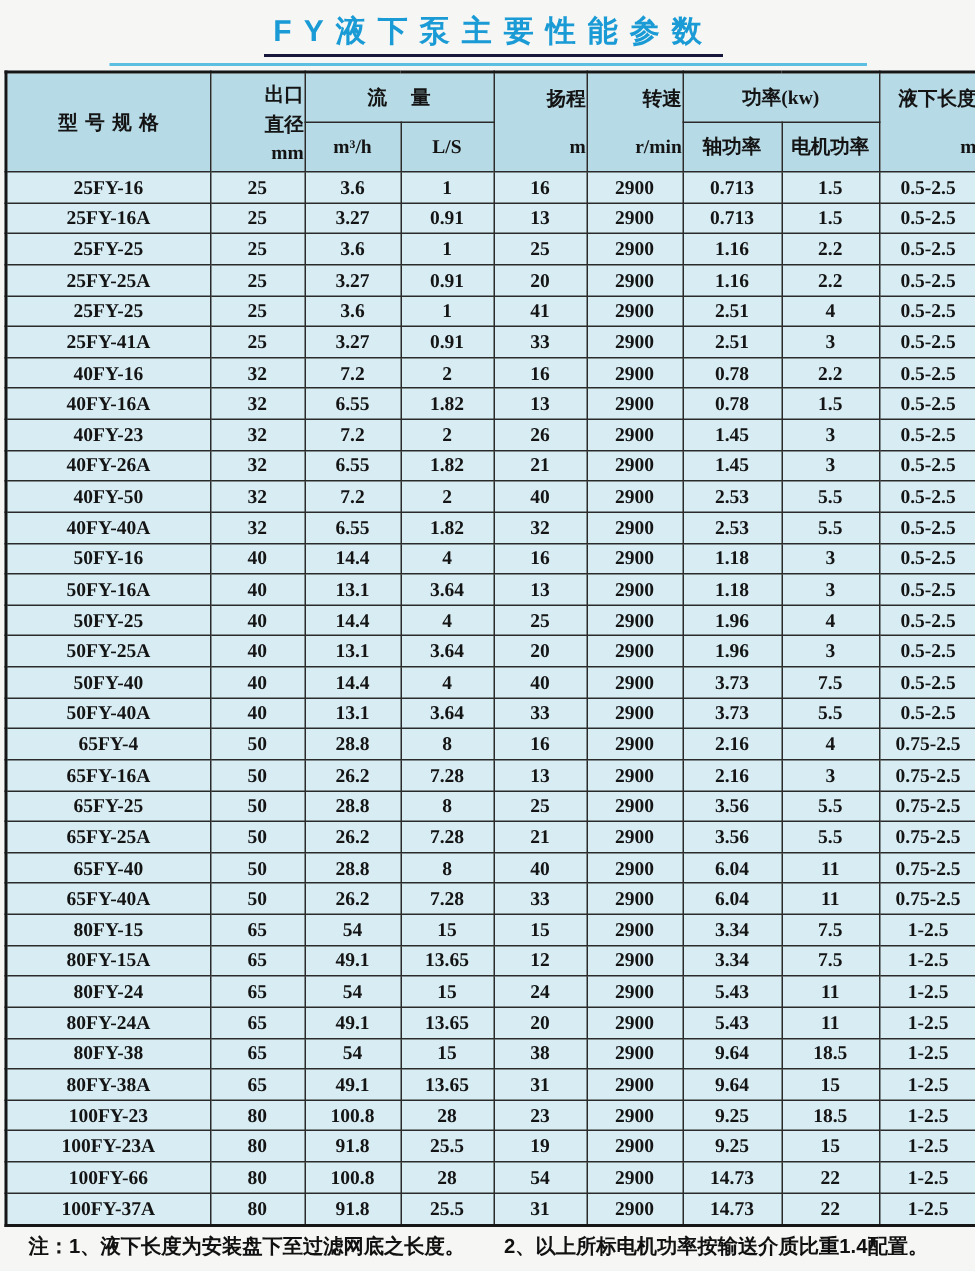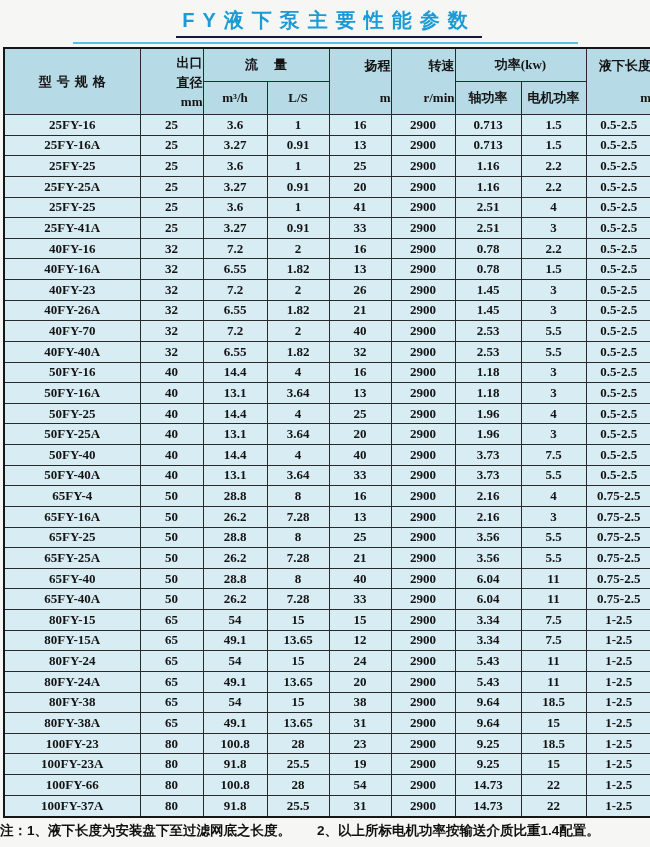--- a/index.html
+++ b/index.html
@@ -67,21 +67,21 @@
   .ls-wide { letter-spacing: 16px; margin-right: -16px; }
 
   td.model {
     text-align: left;
     padding-left: 13px;
   }
 
   
   .footnote {
     position: absolute;
-    left: 0; top: 822px;
+    left: 19px; top: 822px;
     font-size: 13.5px;
     font-weight: bold;
     color: #111;
     white-space: nowrap;
     font-family: "Liberation Sans", sans-serif;
   }
   .footnote .gap { display: inline-block; width: 26px; }
 </style>
 </head>
 <body>
@@ -254,21 +254,21 @@
           <td>32</td>
           <td>6.55</td>
           <td>1.82</td>
           <td>21</td>
           <td>2900</td>
           <td>1.45</td>
           <td>3</td>
           <td>0.5-2.5</td>
         </tr>
         <tr>
-          <td class="model">40FY-70</td>
+          <td class="model">40FY-50</td>
           <td>32</td>
           <td>7.2</td>
           <td>2</td>
           <td>40</td>
           <td>2900</td>
           <td>2.53</td>
           <td>5.5</td>
           <td>0.5-2.5</td>
         </tr>
         <tr>

